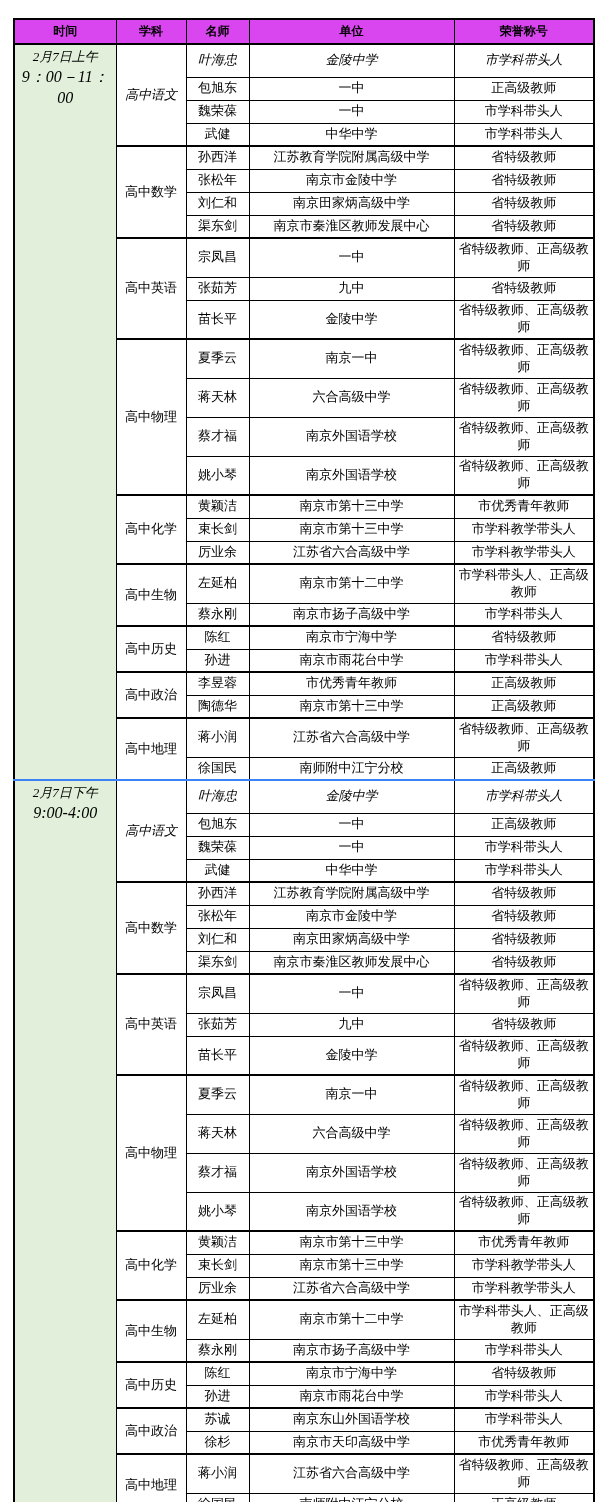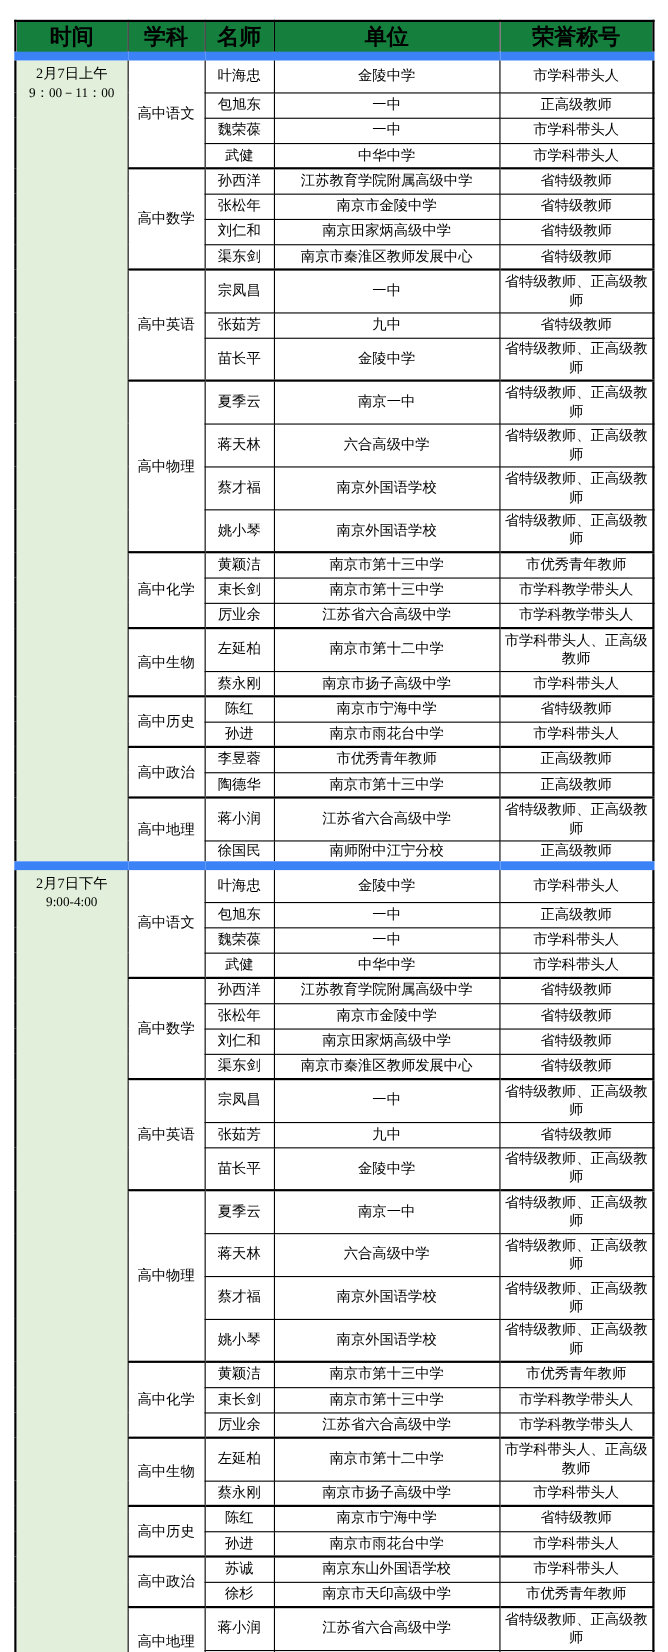--- a/index.html
+++ b/index.html
@@ -20,38 +20,38 @@
     border: 2px solid #000;
   }
   .sched th, .sched td {
     border: 1px solid #000;
     text-align: center;
     vertical-align: middle;
     overflow: hidden;
     padding: 0 3px;
   }
   .sched th {
-    background: #15803d;
+    background: #d946ef;
     font-weight: 700;
-    font-size: 20px;
+    font-size: 12px;
     height: 23px;
     border-bottom: 2px solid #000;
   }
   .sched td { font-size: 13px; line-height: 1.3; }
   td.time {
     background: #e2efda;
     vertical-align: top;
     padding-top: 4px;
     font-size: 13px;
   }
-  td.time .t2 { font-size: 12px; margin-top: 1px; }
+  td.time .t2 { font-size: 16px; margin-top: 1px; }
   tr.rf  { height: 33px; }
   tr.r1  { height: 23px; }
   tr.r2  { height: 39px; }
-  tr.session-start td { border-top: 8px solid #3b82f6; }
+  tr.session-start td { border-top: 2px solid #3b82f6; font-style: italic; }
   tr.group-start td   { border-top: 2px solid #000; }
 </style>
 </head>
 <body>
 
 <div class="page">
   <table class="sched">
     <colgroup>
       <col style="width:102px">
       <col style="width:70px">

